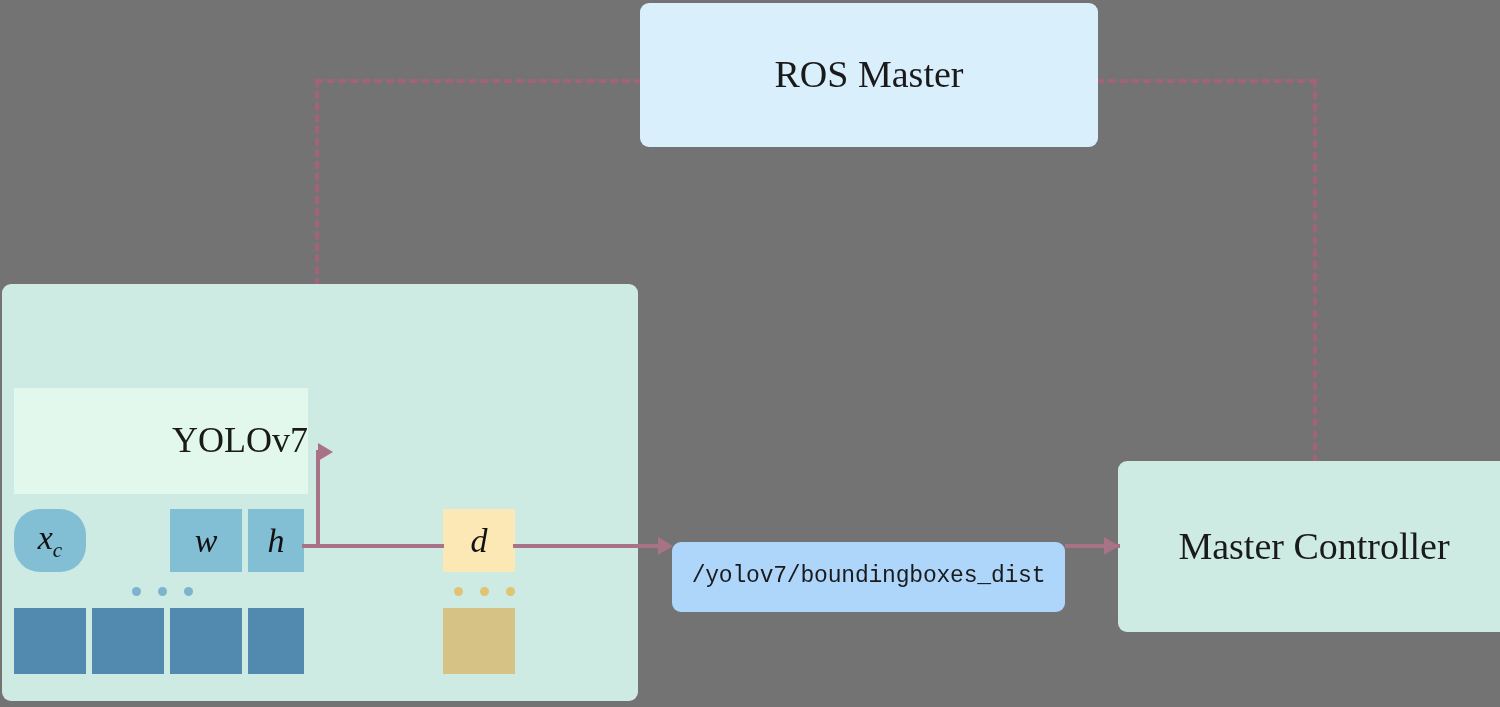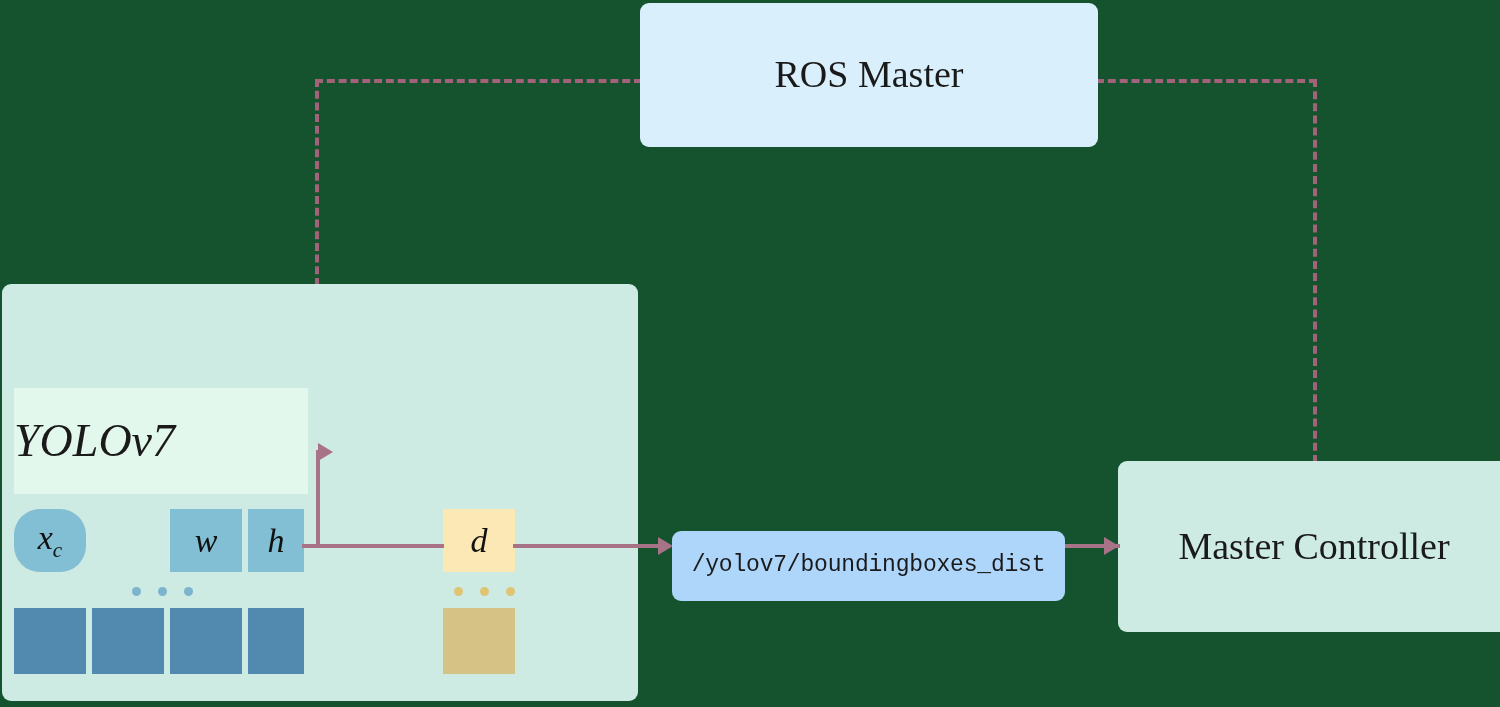--- a/index.html
+++ b/index.html
@@ -4,21 +4,21 @@
 <style>
   html, body {
     margin: 0;
     padding: 0;
     background: #ffffff;
   }
   #canvas {
     position: relative;
     width: 1500px;
     height: 707px;
-    background: #14532d;
+    background: #737373;
     overflow: hidden;
     font-family: "Liberation Serif", "DejaVu Serif", serif;
   }
 
   
   .node {
     position: absolute;
     box-sizing: border-box;
     display: flex;
     align-items: center;
@@ -70,24 +70,23 @@
     color: #1a1a1a;
   }
 
   
   .model-box {
     position: absolute;
     box-sizing: border-box;
     background: #e3f8ec;
     display: flex;
     align-items: center;
-    justify-content: flex-start;
-    font-size: 46px;
+    justify-content: flex-end;
+    font-size: 36px;
     color: #1a1a1a;
-    font-style: italic;
   }
   #yolo-box  { left: 12px;  top: 104px; width: 294px; height: 106px; }
   #xgb-box   { left: 330px; top: 104px; width: 292px; height: 106px; }
 
   
   .cell {
     position: absolute;
     box-sizing: border-box;
     display: flex;
     align-items: center;
@@ -111,21 +110,21 @@
     width: 9px;
     height: 9px;
     border-radius: 50%;
   }
   .dot-blue   { background: #7db4cd; }
   .dot-yellow { background: #dfc473; }
 
   
   #topic-box {
     left: 672px;
-    top: 531px;
+    top: 542px;
     width: 393px;
     height: 70px;
     background: #aed5fa;
     border-radius: 9px;
     font-family: "Liberation Mono", "DejaVu Sans Mono", monospace;
     font-size: 23px;
     letter-spacing: -0.2px;
   }
 
   

